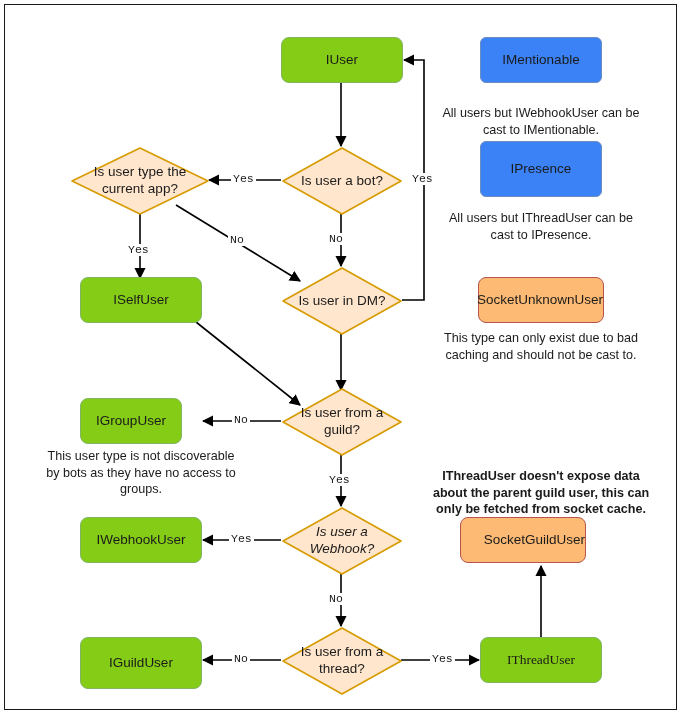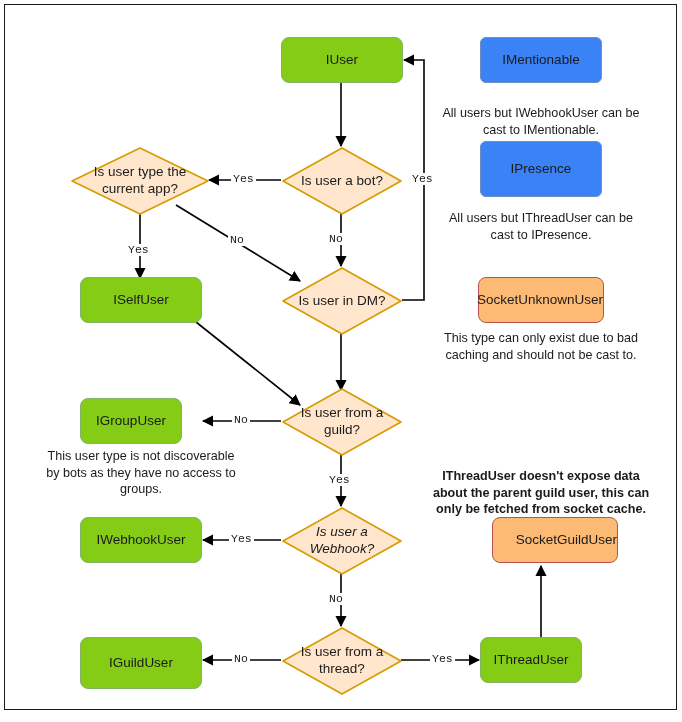--- a/index.html
+++ b/index.html
@@ -174,41 +174,41 @@
   </div>
 
   <div class="node rect blue" style="left:480px; top:141px; width:122px; height:56px;">
     <span>IPresence</span>
   </div>
 
   <div class="node rect red" style="left:478px; top:277px; width:126px; height:46px;">
     <span>SocketUnknownUser</span>
   </div>
 
-  <div class="node rect red" style="left:492px; top:517px; width:126px; height:46px;padding-left:8px;">
+  <div class="node rect red" style="left:460px; top:517px; width:126px; height:46px;padding-left:8px;">
     <span>SocketGuildUser</span>
   </div>
 
   <div class="node rect" style="left:80px; top:277px; width:122px; height:46px;">
     <span>ISelfUser</span>
   </div>
 
   <div class="node rect" style="left:80px; top:398px; width:102px; height:46px;">
     <span>IGroupUser</span>
   </div>
 
   <div class="node rect" style="left:80px; top:517px; width:122px; height:46px;">
     <span>IWebhookUser</span>
   </div>
 
   <div class="node rect" style="left:80px; top:637px; width:122px; height:52px;">
     <span>IGuildUser</span>
   </div>
 
-  <div class="node rect" style="left:480px; top:637px; width:102px; height:46px;">
+  <div class="node rect" style="left:480px; top:637px; width:122px; height:46px;font-family:Liberation Serif, serif;">
     <span>IThreadUser</span>
   </div>
 
   <div class="diamond-wrap" style="left:70px; top:146px; width:140px; height:70px;">
     <svg width="140" height="70" viewBox="0 0 140 70" xmlns="http://www.w3.org/2000/svg">
       <path d="M 70 2 L 138 35 L 70 68 L 2 35 Z" fill="#ffe6cc" stroke="#d79b00" stroke-width="1.6" stroke-linejoin="round"></path>
     </svg>
     <div class="diamond-label">Is user type the current app?</div>
   </div>
 

